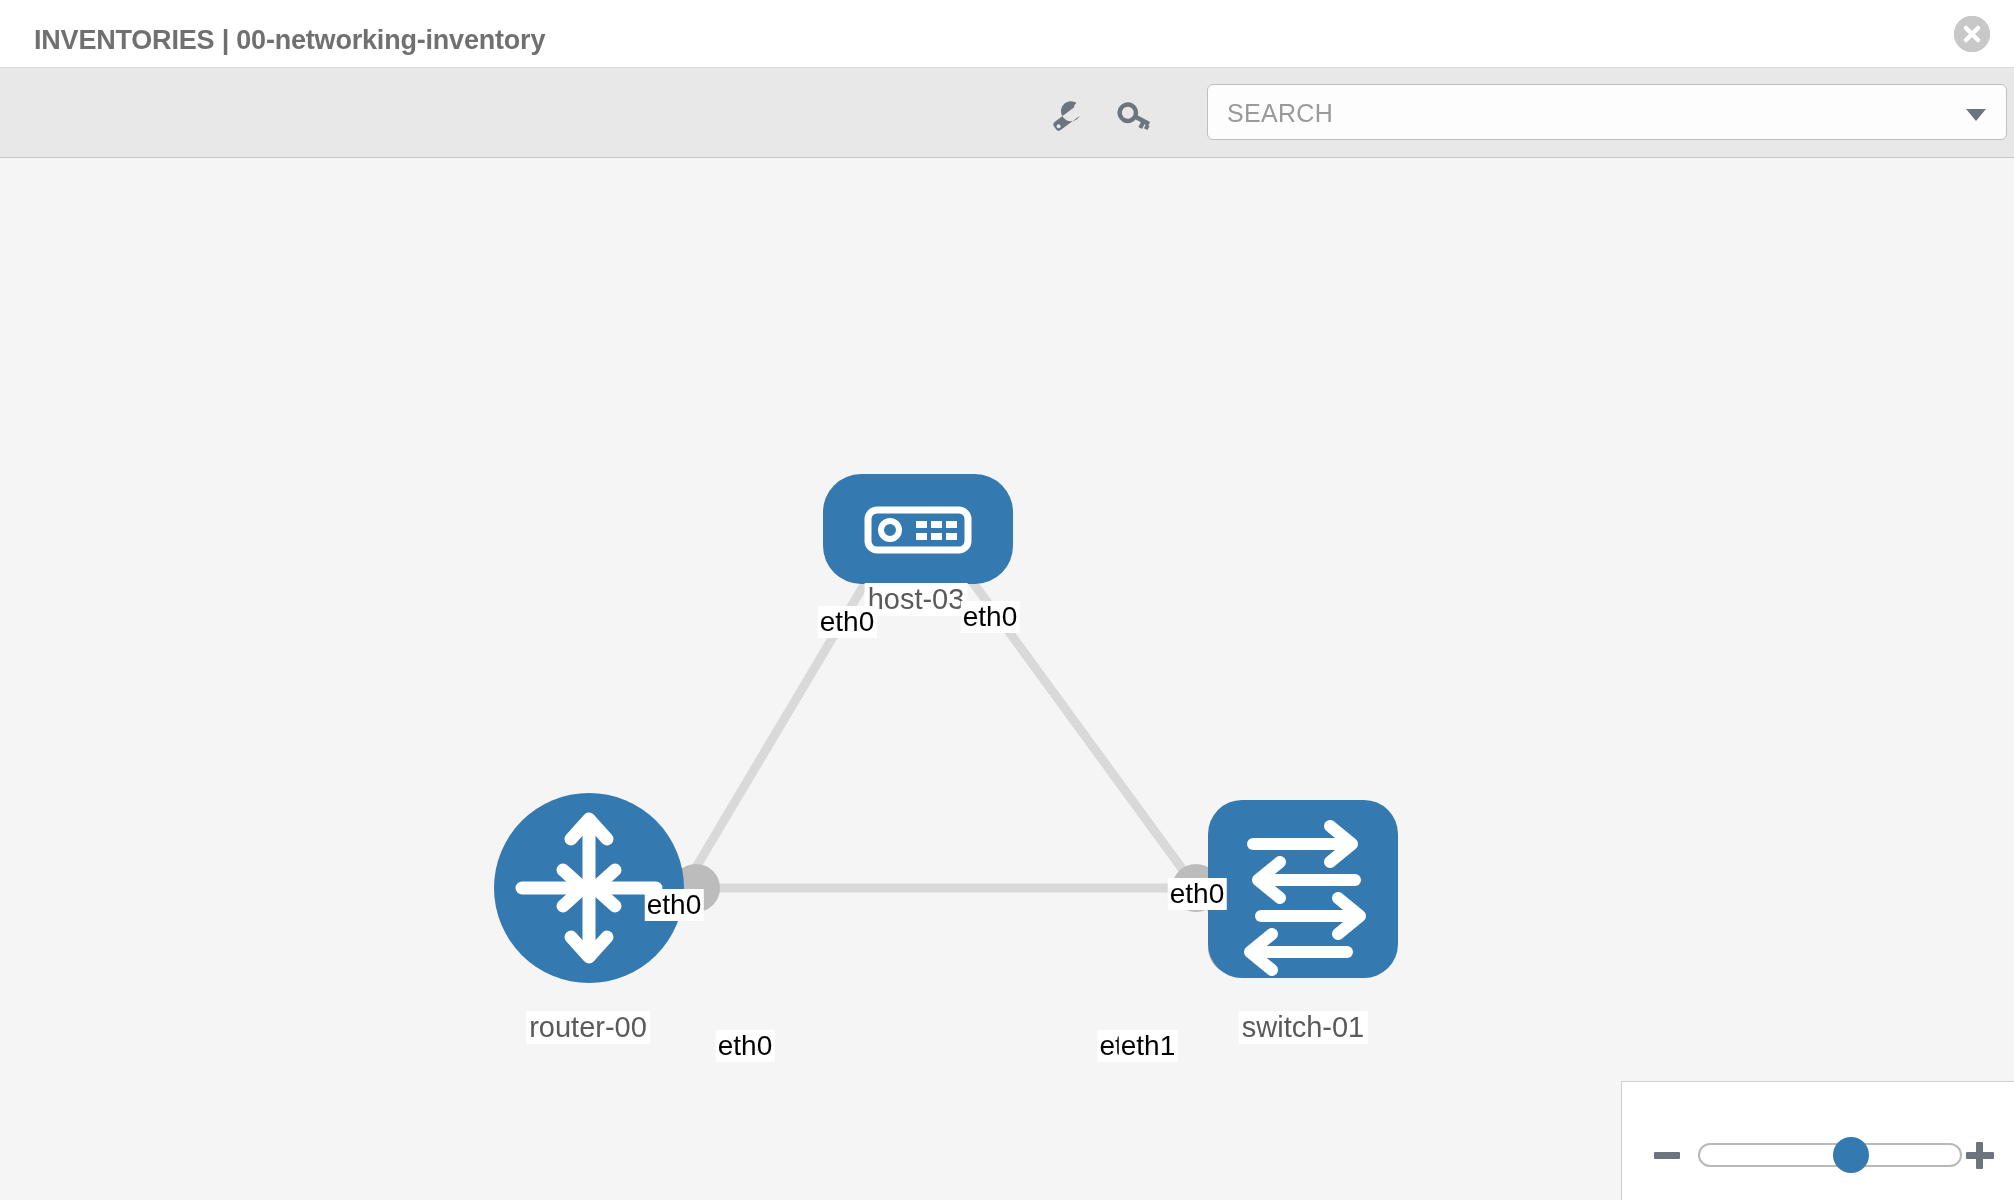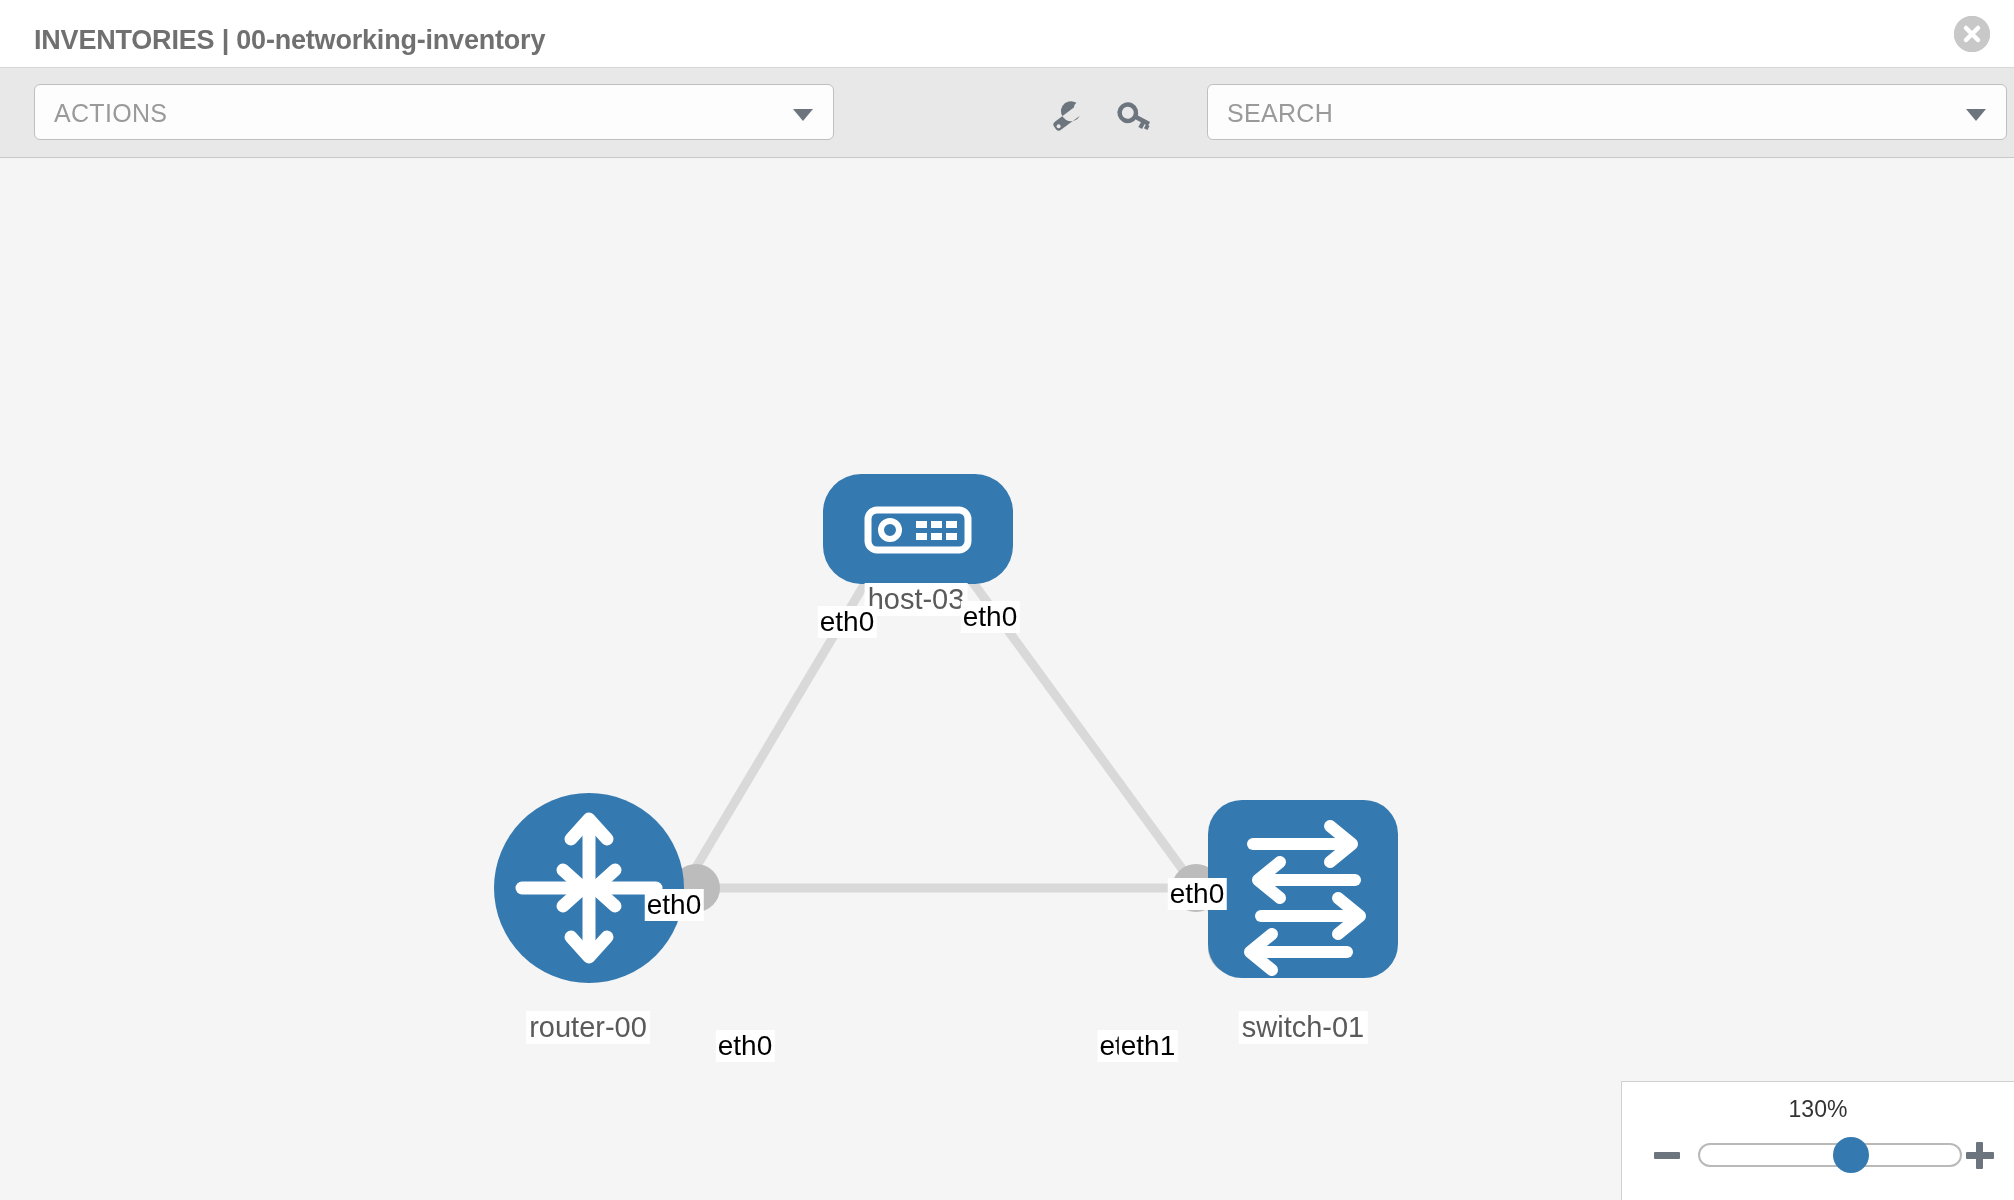--- a/index.html
+++ b/index.html
@@ -249,24 +249,20 @@
   <div class="close-btn">
     <svg width="36" height="36" viewBox="0 0 36 36" aria-hidden="true">
       <circle cx="18" cy="18" r="18" fill="#c8c8c8"></circle>
       <path d="M12 12 L24 24 M24 12 L12 24" stroke="#ffffff" stroke-width="4.5" stroke-linecap="round"></path>
     </svg>
   </div>
 </div>
 
 <div class="toolbar">
 
-  <div class="actions-select">
-    <span class="actions-label">ACTIONS</span>
-    <span class="caret"></span>
-  </div>
 
   <div class="tool-icon wrench">
     <svg width="40" height="40" viewBox="0 0 40 40" aria-hidden="true">
       <path d="M28.5 5.5 a10 10 0 1 0 5.2 12.2 L17 34.4 a3.6 3.6 0 0 1 -5.1 0 l-2.1 -2.1 a3.6 3.6 0 0 1 0 -5.1 L26.6 10.4 a6.2 6.2 0 0 1 1.9 -4.9 z" fill="#6c757d" transform="rotate(8 20 20)"></path>
       <circle cx="12.6" cy="30.2" r="2" fill="#e8e8e8"></circle>
     </svg>
   </div>
 
   <div class="tool-icon key">
     <svg width="40" height="40" viewBox="0 0 40 40" aria-hidden="true">
@@ -357,21 +353,20 @@
   <div class="iface-label" style="left:847px; top:448px;">eth0</div>
   <div class="iface-label" style="left:990px; top:443px;">eth0</div>
   <div class="iface-label" style="left:674px; top:731px;">eth0</div>
   <div class="iface-label" style="left:1197px; top:720px;">eth0</div>
   <div class="iface-label" style="left:745px; top:872px;">eth0</div>
   <div class="iface-label" style="left:1119px; top:872px;">eth</div>
   <div class="iface-label" style="left:1148px; top:872px;">eth1</div>
 </div>
 
 <div class="zoom-panel">
-  <div class="zoom-value">130%</div>
   <div class="zoom-row">
     <div class="zoom-minus"></div>
     <div class="zoom-track">
       <div class="zoom-thumb" style="left: 58%;"></div>
     </div>
     <div class="zoom-plus"></div>
   </div>
 </div>
 
 </body></html>

